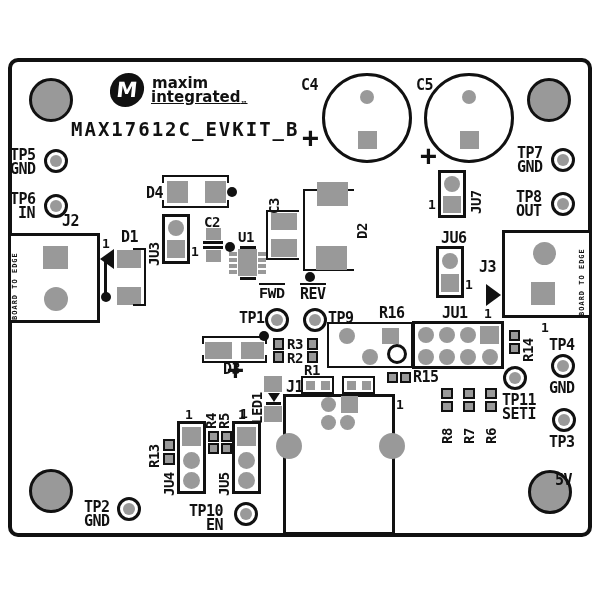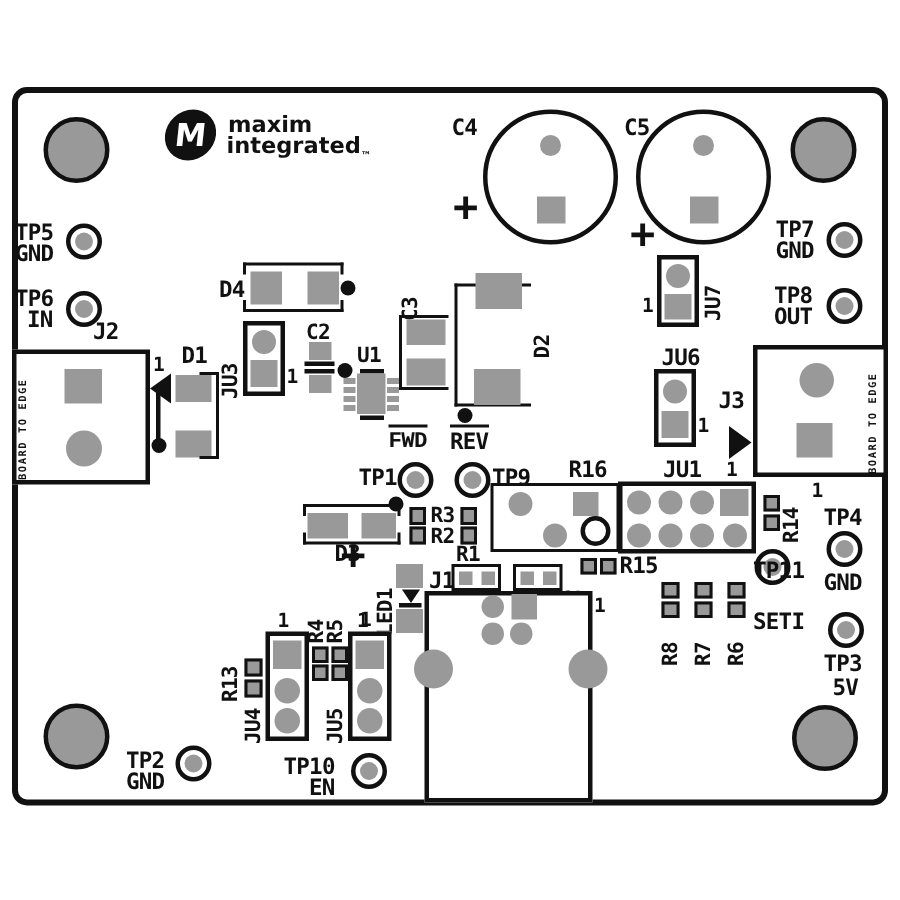--- a/index.html
+++ b/index.html
@@ -53,21 +53,22 @@
   <div class="c board" style="left:8px;top:58px;width:584px;height:479px;"></div>
   <div class="c hole" style="left:29px;top:78px;width:44px;height:44px;"></div>
   <div class="c hole" style="left:527px;top:78px;width:44px;height:44px;"></div>
   <div class="c hole" style="left:29px;top:469px;width:44px;height:44px;"></div>
   <div class="c hole" style="left:528px;top:470px;width:44px;height:44px;"></div>
 
   <div class="c logo" style="left:110px;top:73px;">
       <span>M</span>
     </div>
   <div class="lbl brand" style="left:152px;top:76px;">maxim</div>
-  <div class="lbl brand" style="left:151px;top:90px;"><span>integrated</span><span class="tm">™</span></div>
+  <div class="lbl brand" style="left:151px;top:90px;text-decoration:underline;"><span>integrated</span><span class="tm">™</span></div>
+  <div class="lbl title" style="left:71px;top:120px;">MAX17612C_EVKIT_B</div>
 
   <div class="lbl f15" style="left:10px;top:148px;">TP5</div>
   <div class="lbl f15" style="left:10px;top:162px;">GND</div>
   <div class="c tp" style="left:44px;top:149px;">
       <i></i>
     </div>
 
   <div class="lbl f15" style="left:10px;top:192px;">TP6</div>
   <div class="lbl f15" style="left:18px;top:206px;">IN</div>
   <div class="c tp" style="left:44px;top:194px;">
@@ -97,28 +98,28 @@
 
   <div class="lbl f15" style="left:549px;top:338px;">TP4</div>
   <div class="c tp" style="left:551px;top:354px;">
       <i></i>
     </div>
   <div class="lbl f15" style="left:549px;top:381px;">GND</div>
 
   <div class="c tp" style="left:503px;top:366px;">
       <i></i>
     </div>
-  <div class="lbl f15" style="left:502px;top:373px;">TP11</div>
+  <div class="lbl f15" style="left:502px;top:393px;">TP11</div>
   <div class="lbl f15" style="left:502px;top:407px;">SETI</div>
 
   <div class="c tp" style="left:552px;top:408px;">
       <i></i>
     </div>
   <div class="lbl f15" style="left:549px;top:435px;">TP3</div>
-  <div class="lbl f15" style="left:555px;top:451px;">5V</div>
+  <div class="lbl f15" style="left:555px;top:473px;">5V</div>
 
   <div class="lbl f15" style="left:84px;top:500px;">TP2</div>
   <div class="lbl f15" style="left:84px;top:514px;">GND</div>
   <div class="c tp" style="left:117px;top:497px;">
       <i></i>
     </div>
 
   <div class="lbl f15" style="left:189px;top:504px;">TP10</div>
   <div class="lbl f15" style="left:206px;top:518px;">EN</div>
   <div class="c tp" style="left:234px;top:502px;">

